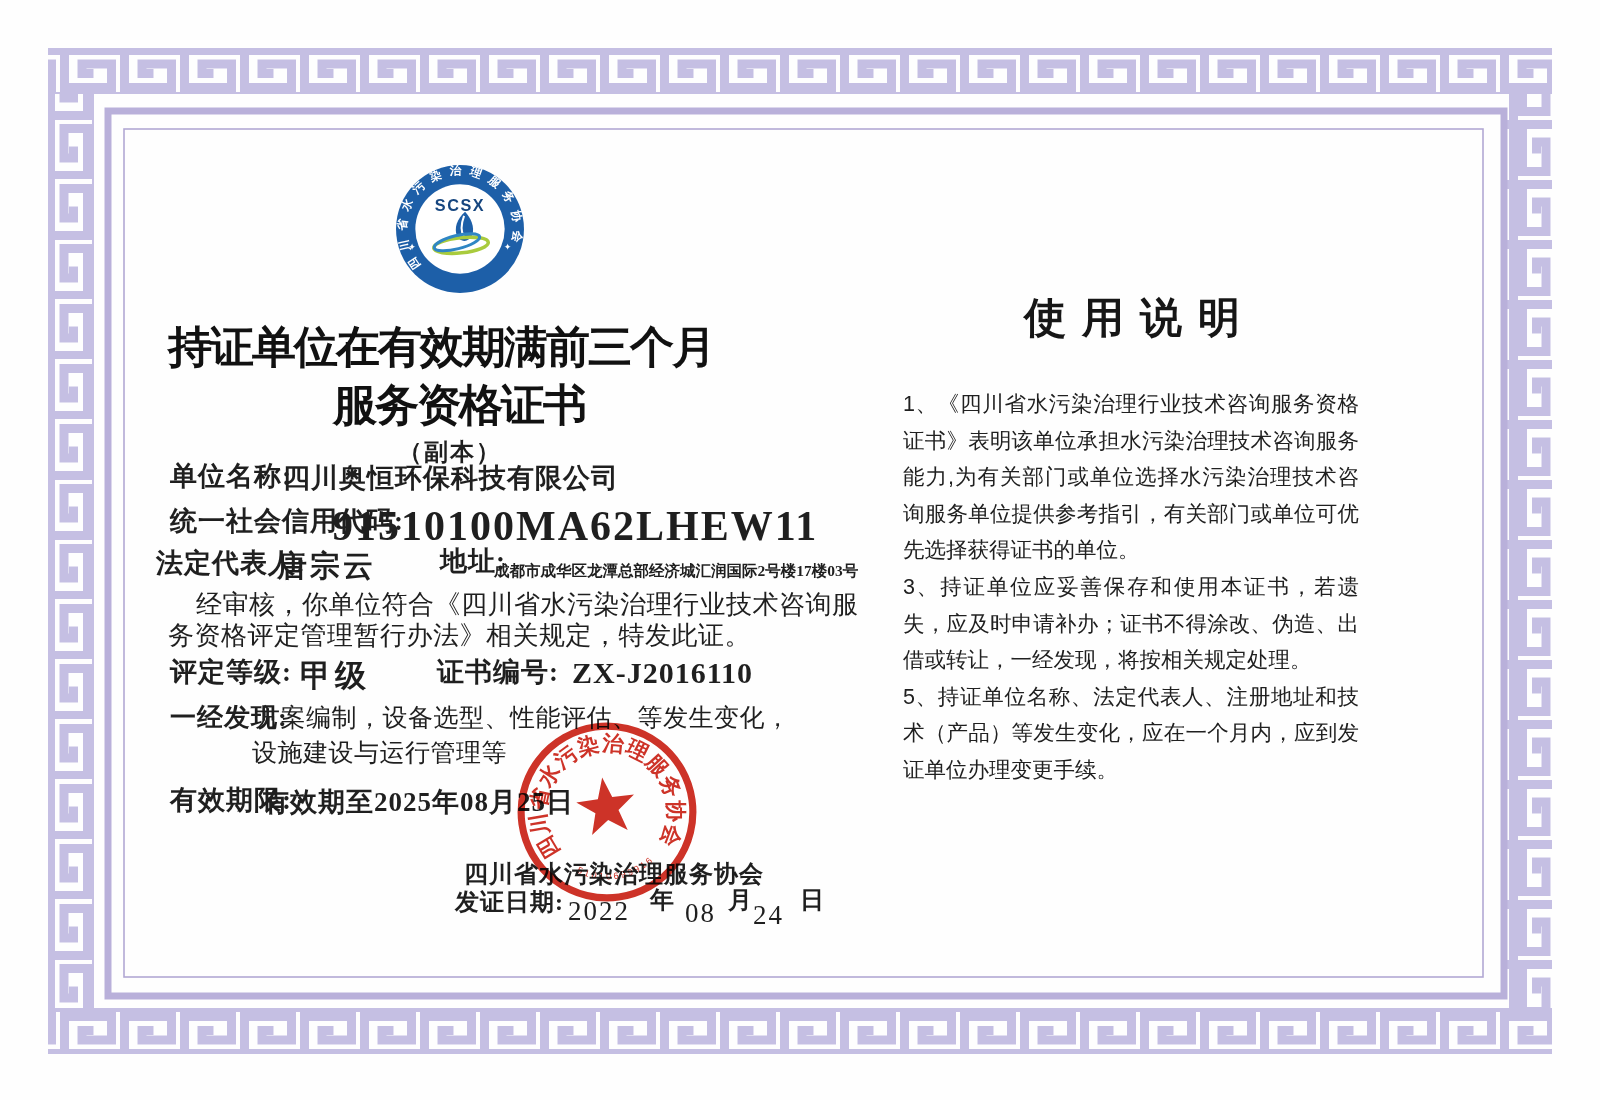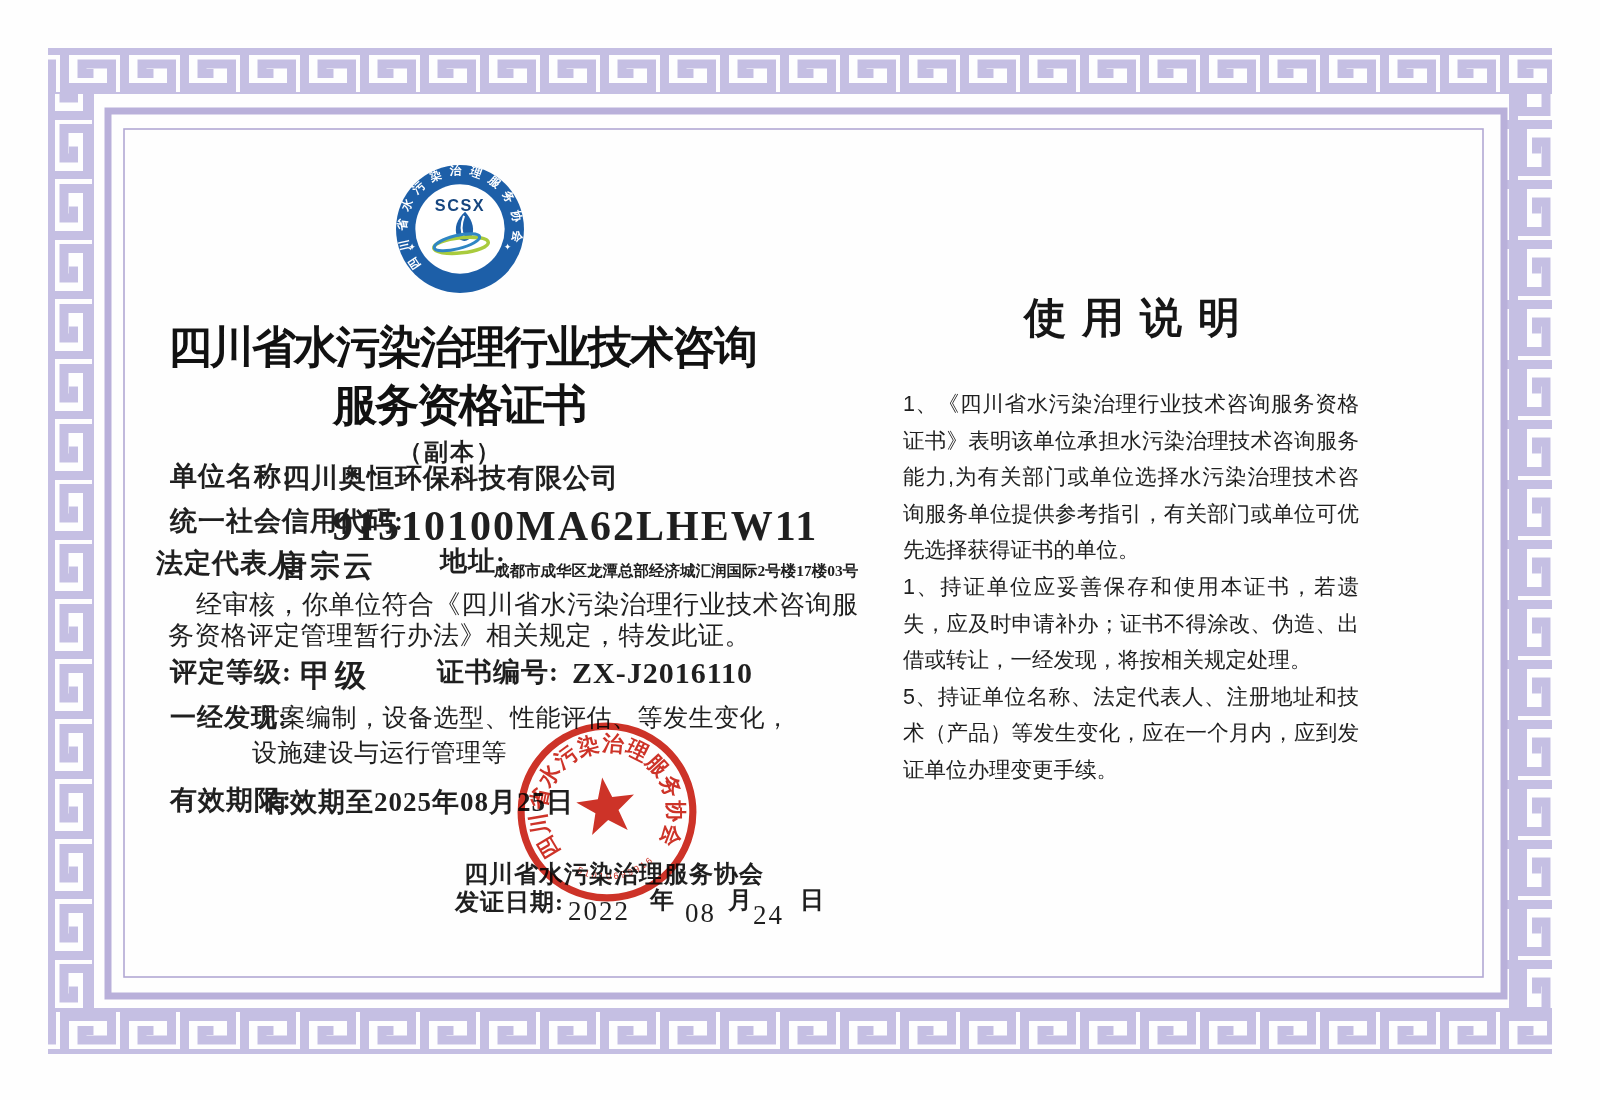--- a/index.html
+++ b/index.html
@@ -74,21 +74,21 @@
     <text x="14" y="86" fill="#ffffff" font-size="9">✦</text>
     <text x="108" y="86" fill="#ffffff" font-size="9">✦</text>
     <text x="65" y="47" text-anchor="middle" fill="#16467f" font-size="16" font-weight="bold" letter-spacing="1.5" font-family="Liberation Sans, DejaVu Sans, sans-serif">SCSX</text>
     <path d="M70,48 C62,55 59,64 62,72 C66,79 74,78 77,71 C80,63 75,53 70,48 Z" fill="#1d5fa8"></path>
     <path d="M69,52 C66,60 66,68 69,73" stroke="#ffffff" stroke-width="2" fill="none"></path>
     <ellipse cx="66" cy="81" rx="27" ry="7.5" fill="none" stroke="#a9cb3d" stroke-width="3.5" transform="rotate(-6 66 81)"></ellipse>
     <ellipse cx="62" cy="78" rx="23" ry="6.5" fill="none" stroke="#2f86c4" stroke-width="3" transform="rotate(-14 62 78)"></ellipse>
   </svg>
 </div>
 
-<div class="abs t1" style="left:168px;top:318px;">四川省水污染治理行业技术咨询</div>
+<div class="abs t1" style="left:168px;top:318px;">持证单位在有效期满前三个月</div>
 <div class="abs t2" style="left:333px;top:376px;">服务资格证书</div>
 <div class="abs subtitle" style="left:398px;top:436px;">（副本）</div>
 
 <div class="abs label" style="left:170px;top:458px;">单位名称:</div>
 <div class="abs val" style="left:283px;top:460px;font-size:27px;letter-spacing:1px;">四川奥恒环保科技有限公司</div>
 
 <div class="abs label" style="left:170px;top:503px;">统一社会信用代码:</div>
 <div class="abs val" style="left:332px;top:502px;font-size:42px;letter-spacing:2px;">91510100MA62LHEW11</div>
 
 <div class="abs label" style="left:156px;top:545px;text-align:right;">法定代表人:</div>
@@ -134,15 +134,15 @@
     </text>
     <text fill="#cb2317" font-size="9" letter-spacing="2.5" font-family="Liberation Sans, DejaVu Sans, sans-serif">
       <textPath href="#sealBotArc" startOffset="6">51010699916</textPath>
     </text>
   </svg>
 </div>
 
 <div class="abs inst-title" style="left:1024px;top:290px;">使用说明</div>
 <div class="instructions">
   <p>1、《四川省水污染治理行业技术咨询服务资格证书》表明该单位承担水污染治理技术咨询服务能力,为有关部门或单位选择水污染治理技术咨询服务单位提供参考指引，有关部门或单位可优先选择获得证书的单位。</p>
-  <p>1、持证单位应妥善保存和使用本证书，若遗失，应及时申请补办；证书不得涂改、伪造、出借或转让，一经发现，将按相关规定处理。</p>
+  <p>3、持证单位应妥善保存和使用本证书，若遗失，应及时申请补办；证书不得涂改、伪造、出借或转让，一经发现，将按相关规定处理。</p>
   <p>5、持证单位名称、法定代表人、注册地址和技术（产品）等发生变化，应在一个月内，应到发证单位办理变更手续。</p>
 </div>
 
 </body></html>

